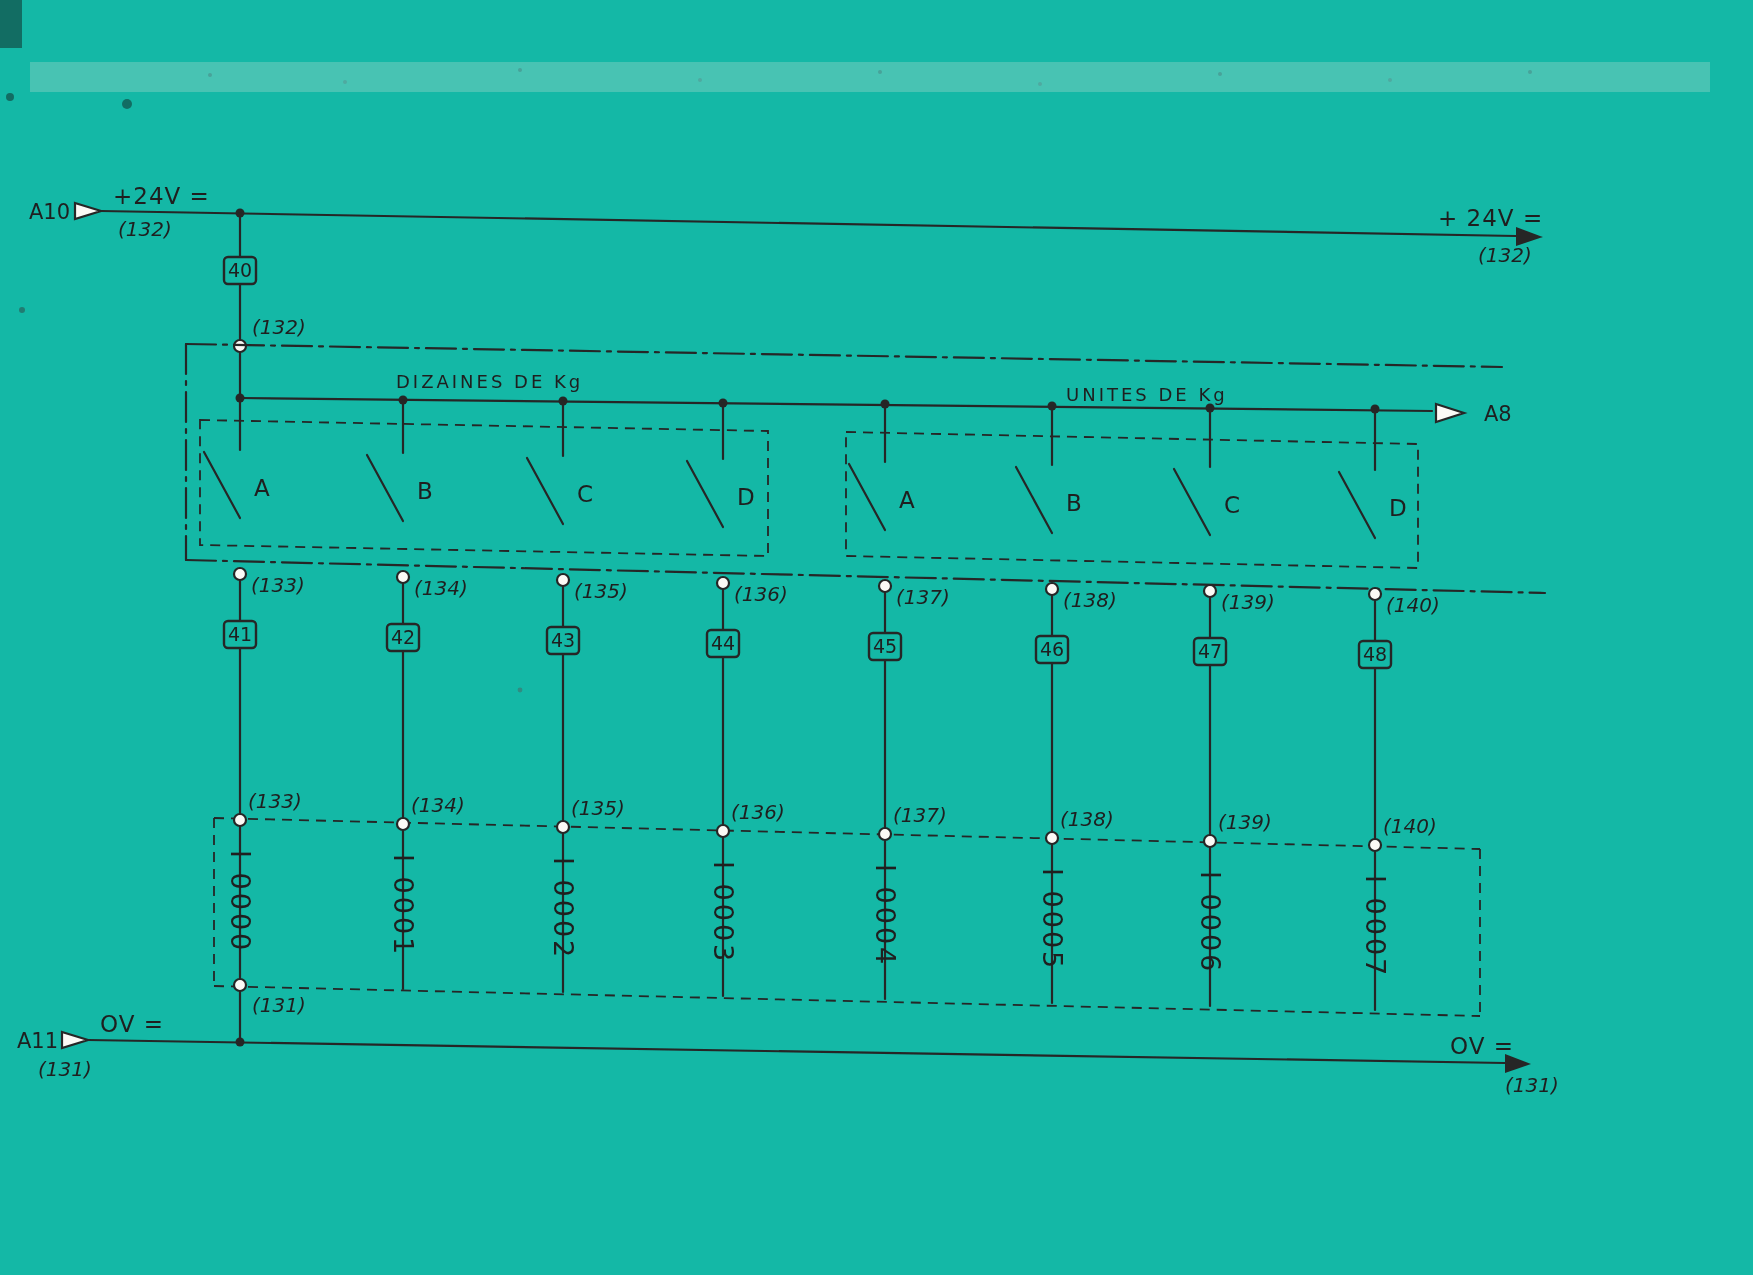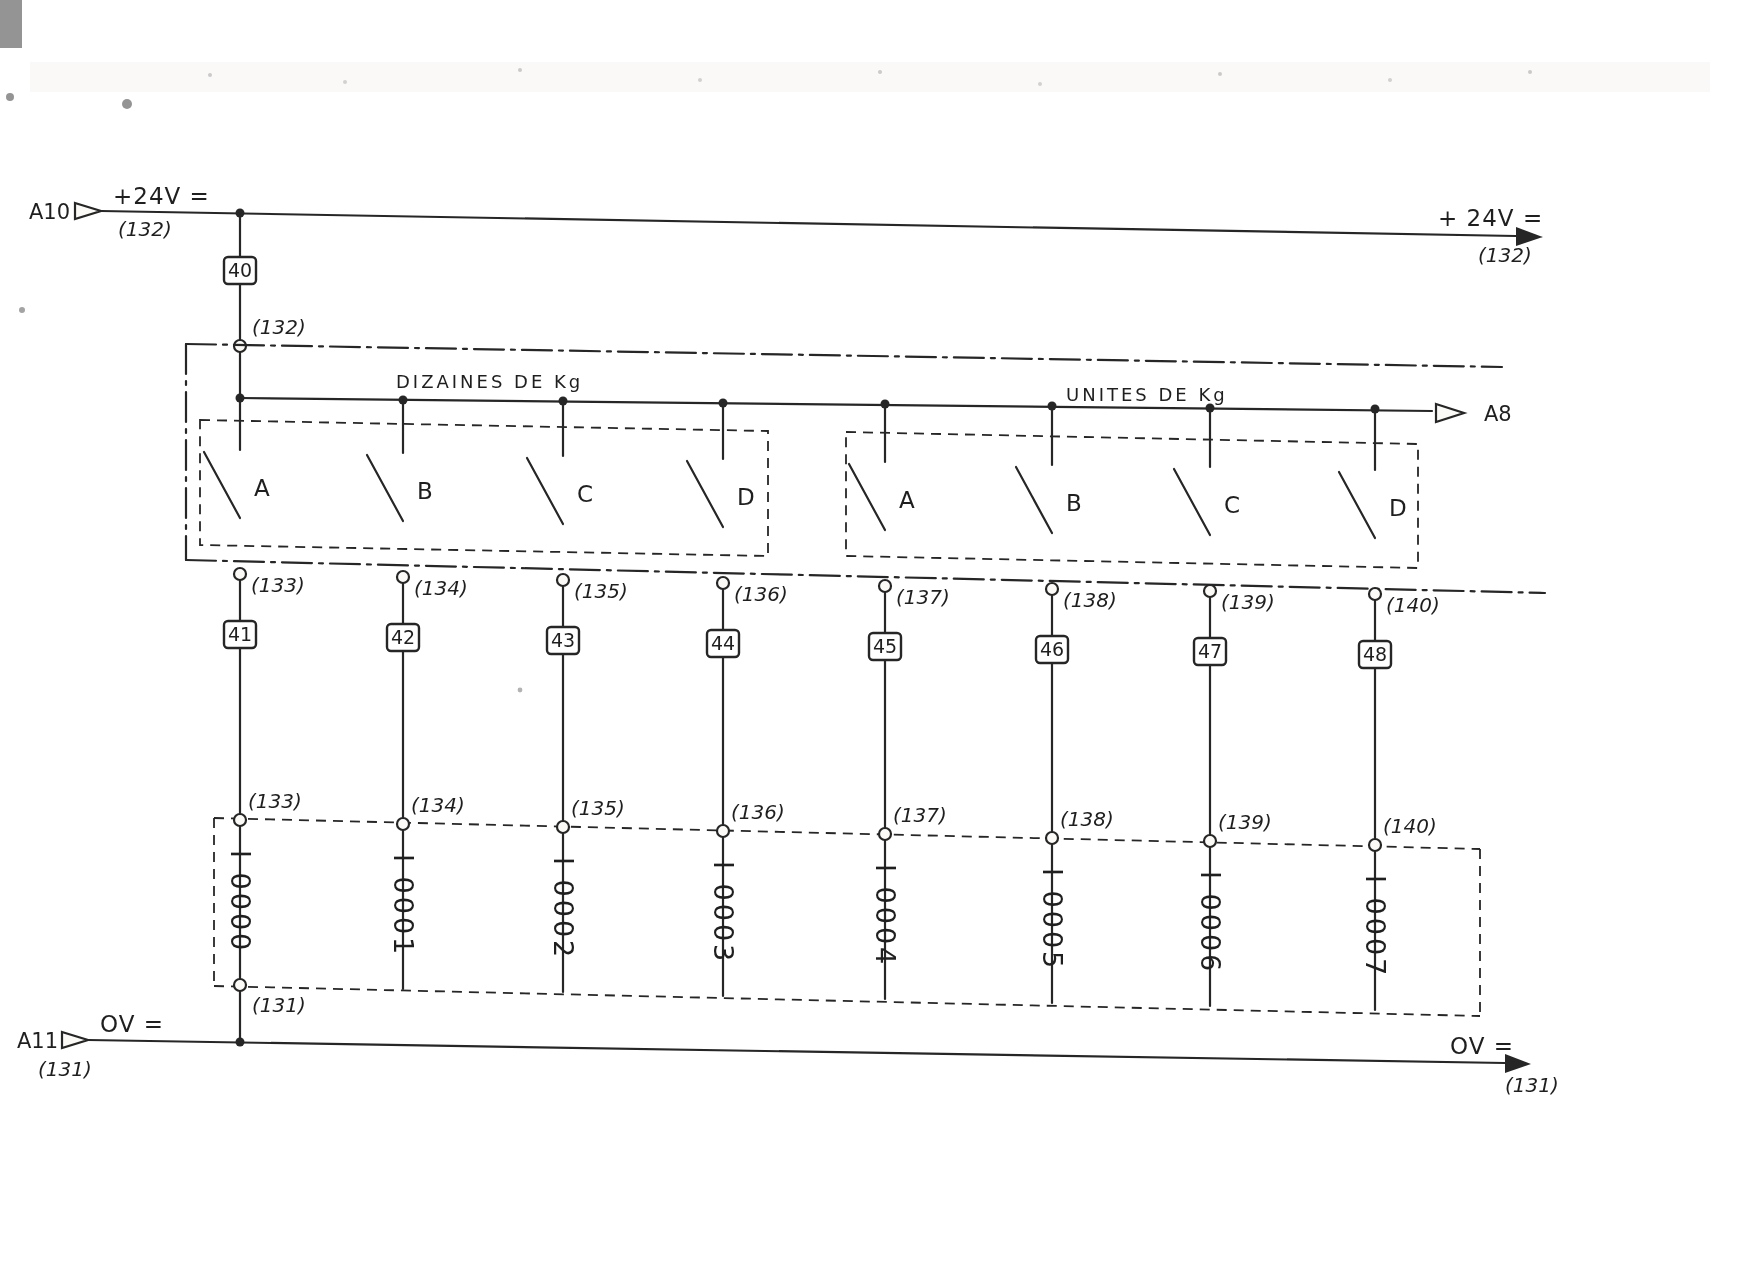--- a/index.html
+++ b/index.html
@@ -1,16 +1,16 @@
 <!DOCTYPE html>
 <html><head>
 <meta charset="utf-8">
 <style>
   html,body { margin:0; padding:0; background:#d8d7d2; }
-  .page { width:1753px; height:1275px; position:relative; background:#ffffff; overflow:hidden; }
+  .page { width:1753px; height:1275px; position:relative; background:#14b8a6; overflow:hidden; }
   svg { display:block; }
   .w    { stroke:#262626; stroke-width:2.2; fill:none; stroke-linecap:round; }
   .thin { stroke:#262626; stroke-width:1.8; fill:none; }
   .dash  { stroke-dasharray:10 7; }
   .chain { stroke-dasharray:30 7 4 7; }
   .node { fill:#fbfaf6; stroke:#262626; stroke-width:2.2; }
   .dot  { fill:#262626; stroke:none; }
   .box  { fill:none; stroke:#262626; stroke-width:2.4; }
   .lbl  { font-family:"DejaVu Sans", sans-serif; fill:#1f1f1f; }
   .ref  { font-size:20px; font-style:italic; }

